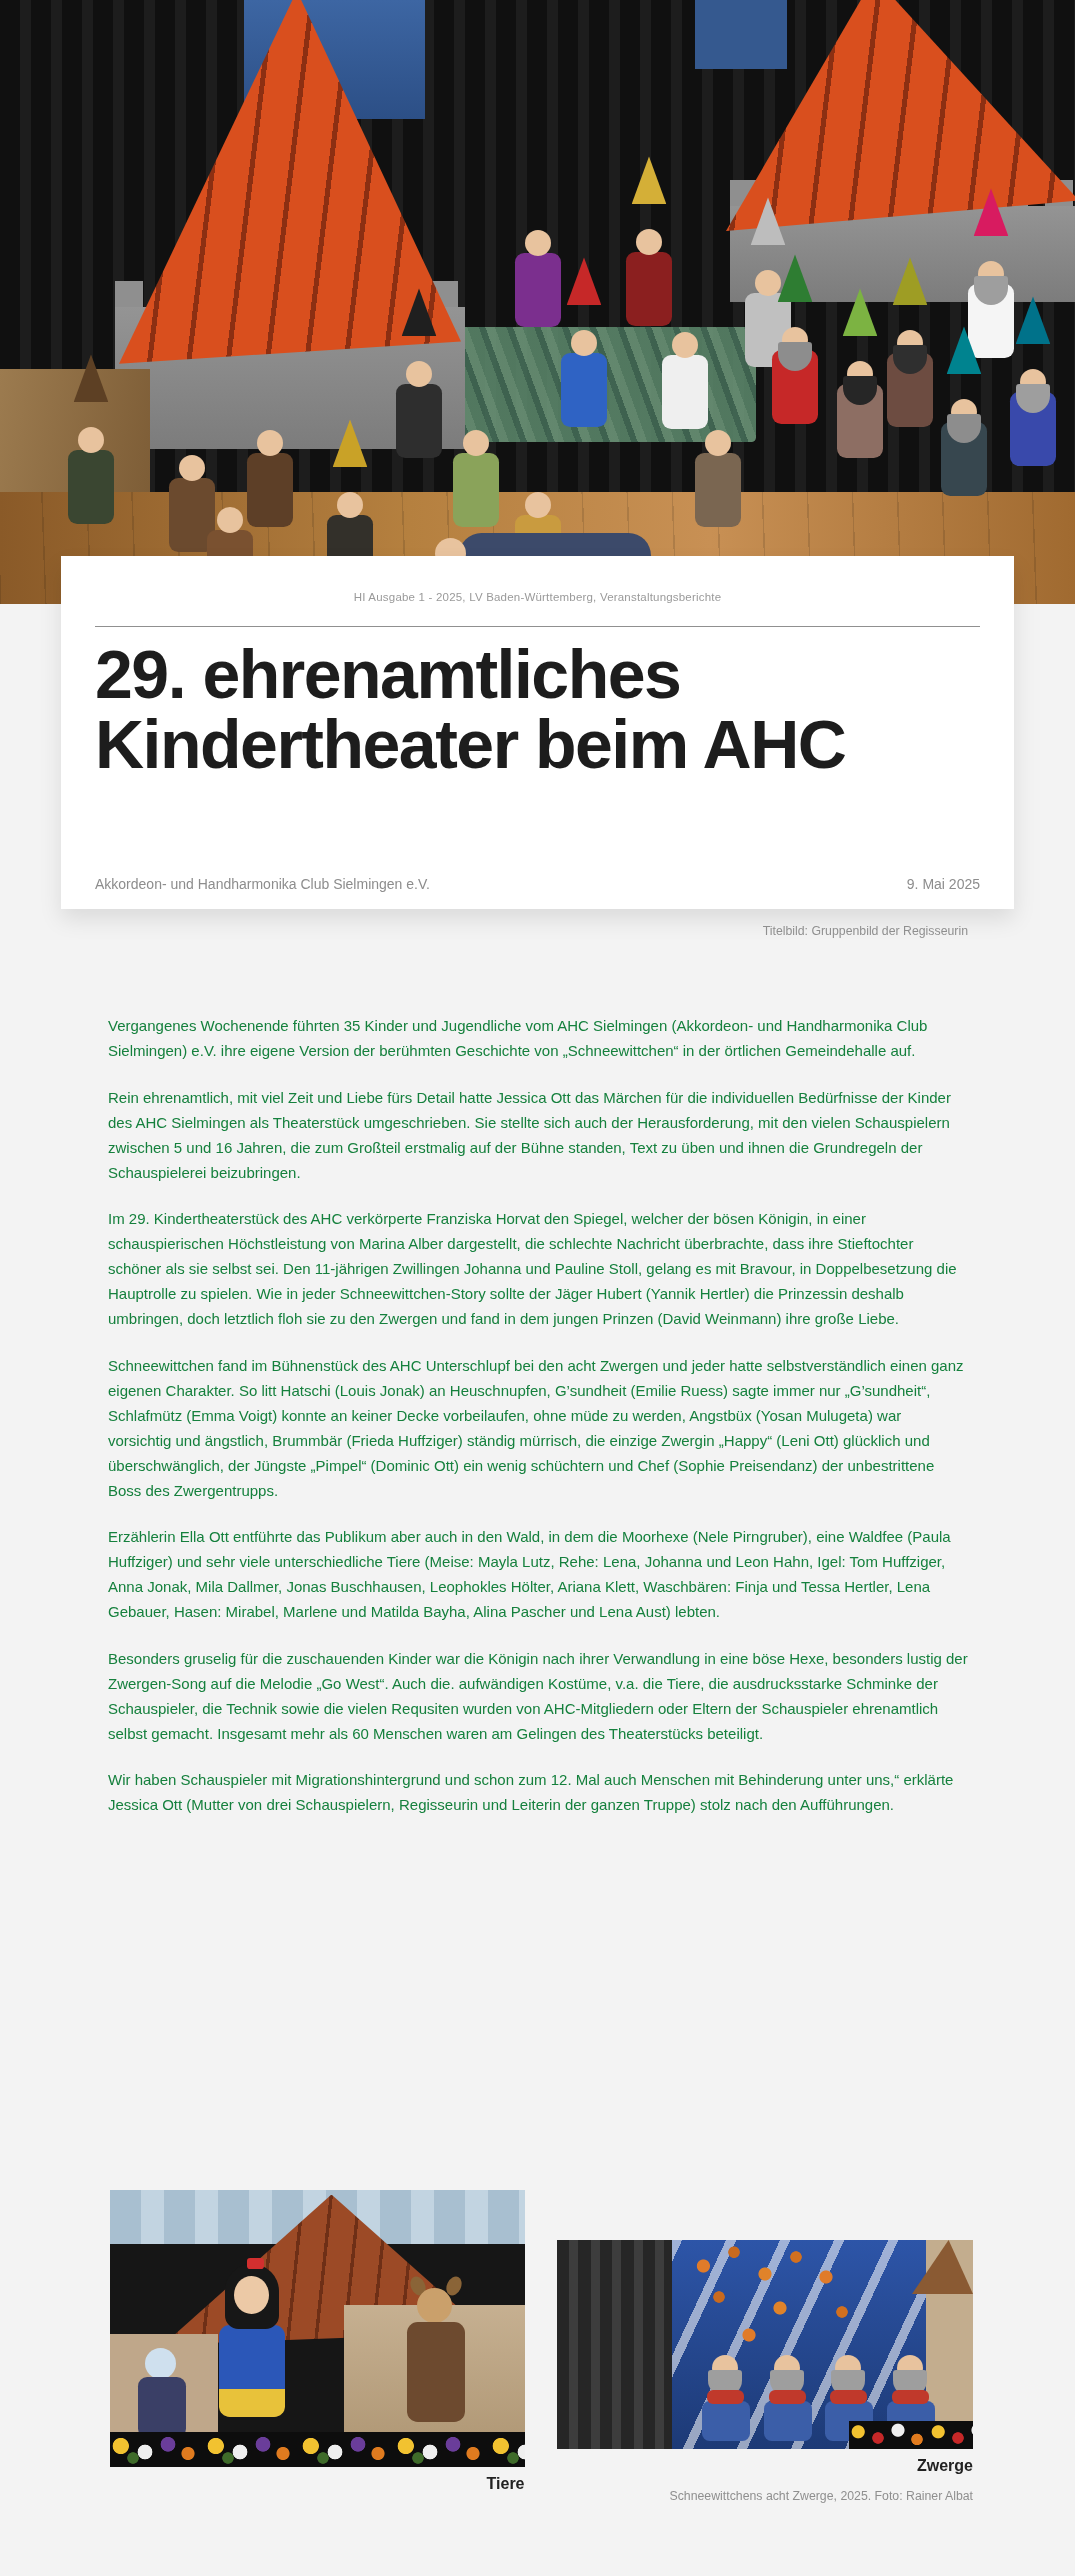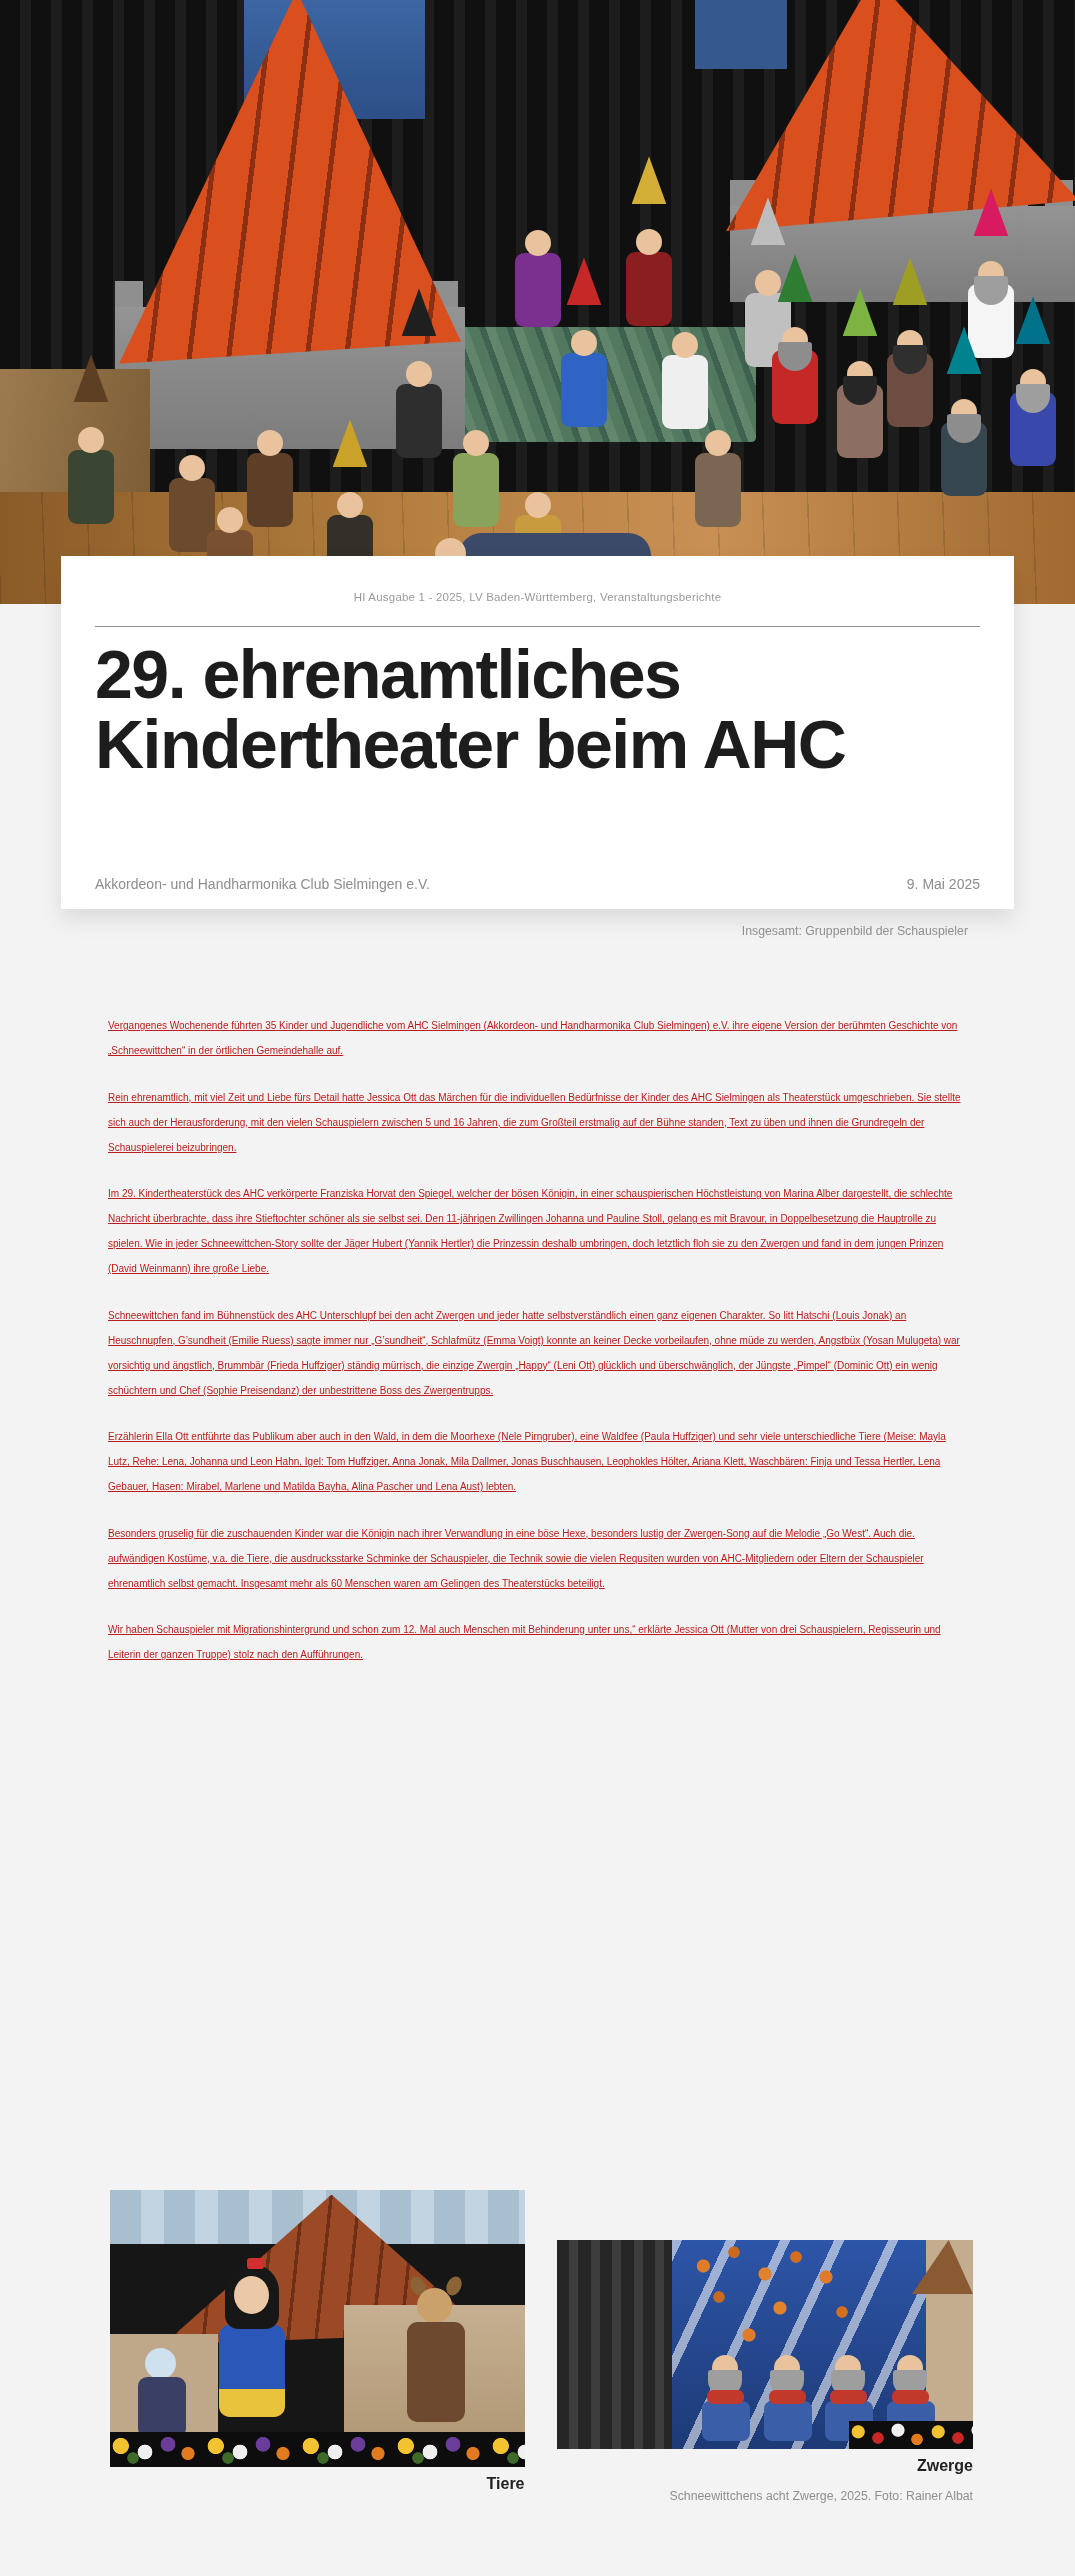--- a/index.html
+++ b/index.html
@@ -50,21 +50,21 @@
   .rule{border:none;border-top:0.8px solid #909090;margin:23px 0 0 0;}
   h1.title{margin:12.3px 0 0 0;font-size:68px;line-height:70px;font-weight:700;
     letter-spacing:-1.5px;color:#1d1d1d;}
   .byline{position:absolute;left:34px;right:34px;bottom:17px;display:flex;
     justify-content:space-between;font-size:14px;color:#8d8d8d;}
   
   .hero-caption{position:absolute;left:108px;top:919px;width:860px;text-align:right;
     font-size:12.3px;line-height:24.6px;color:#8f8f8f;}
   
   .article{position:absolute;left:108px;top:1013px;width:860px;}
-  .article p{margin:0 0 21.5px 0;font-size:10px;line-height:25px;color:#b91c1c;text-decoration:underline;}
+  .article p{margin:0 0 21.5px 0;font-size:15px;line-height:25px;color:#15803d;}
   
   .figures{position:absolute;left:108px;top:2190px;width:865px;height:384px;}
   .fig{position:absolute;}
   .fig-tiere{left:1.5px;top:0;width:415px;}
   .fig-zwerge{left:449px;top:50px;width:416px;}
   .fig-img{position:relative;overflow:hidden;width:100%;}
   .fig-img *{position:absolute;}
   .fig-label{margin-top:7.7px;text-align:right;font-size:16px;font-weight:700;color:#222222;}
   .fig-caption{margin-top:9.2px;text-align:right;font-size:12.3px;line-height:24px;color:#8f8f8f;}
   
@@ -257,21 +257,21 @@
   <div class="meta">HI Ausgabe 1 - 2025, LV Baden-Württemberg, Veranstaltungsberichte</div>
   <hr class="rule">
   <h1 class="title">29. ehrenamtliches Kindertheater beim AHC</h1>
   <div class="byline">
     <span>Akkordeon- und Handharmonika Club Sielmingen e.V.</span>
     <span>9. Mai 2025</span>
   </div>
 </div>
 
 <div class="hero-caption">
-  <div>Insgesamt: Gruppenbild der Schauspieler</div>
+  <div>Titelbild: Gruppenbild der Regisseurin</div>
 </div>
 
 <div class="article">
     <p>Vergangenes Wochenende führten 35 Kinder und Jugendliche vom AHC Sielmingen (Akkordeon- und Handharmonika Club Sielmingen) e.V. ihre eigene Version der berühmten Geschichte von „Schneewittchen“ in der örtlichen Gemeindehalle auf.</p>
     <p>Rein ehrenamtlich, mit viel Zeit und Liebe fürs Detail hatte Jessica Ott das Märchen für die individuellen Bedürfnisse der Kinder des AHC Sielmingen als Theaterstück umgeschrieben. Sie stellte sich auch der Herausforderung, mit den vielen Schauspielern zwischen 5 und 16 Jahren, die zum Großteil erstmalig auf der Bühne standen, Text zu üben und ihnen die Grundregeln der Schauspielerei beizubringen.</p>
     <p>Im 29. Kindertheaterstück des AHC verkörperte Franziska Horvat den Spiegel, welcher der bösen Königin, in einer schauspierischen Höchstleistung von Marina Alber dargestellt, die schlechte Nachricht überbrachte, dass ihre Stieftochter schöner als sie selbst sei. Den 11-jährigen Zwillingen Johanna und Pauline Stoll, gelang es mit Bravour, in Doppelbesetzung die Hauptrolle zu spielen. Wie in jeder Schneewittchen-Story sollte der Jäger Hubert (Yannik Hertler) die Prinzessin deshalb umbringen, doch letztlich floh sie zu den Zwergen und fand in dem jungen Prinzen (David Weinmann) ihre große Liebe.</p>
     <p>Schneewittchen fand im Bühnenstück des AHC Unterschlupf bei den acht Zwergen und jeder hatte selbstverständlich einen ganz eigenen Charakter. So litt Hatschi (Louis Jonak) an Heuschnupfen, G’sundheit (Emilie Ruess) sagte immer nur „G’sundheit“, Schlafmütz (Emma Voigt) konnte an keiner Decke vorbeilaufen, ohne müde zu werden, Angstbüx (Yosan Mulugeta) war vorsichtig und ängstlich, Brummbär (Frieda Huffziger) ständig mürrisch, die einzige Zwergin „Happy“ (Leni Ott) glücklich und überschwänglich, der Jüngste „Pimpel“ (Dominic Ott) ein wenig schüchtern und Chef (Sophie Preisendanz) der unbestrittene Boss des Zwergentrupps.</p>
     <p>Erzählerin Ella Ott entführte das Publikum aber auch in den Wald, in dem die Moorhexe (Nele Pirngruber), eine Waldfee (Paula Huffziger) und sehr viele unterschiedliche Tiere (Meise: Mayla Lutz, Rehe: Lena, Johanna und Leon Hahn, Igel: Tom Huffziger, Anna Jonak, Mila Dallmer, Jonas Buschhausen, Leophokles Hölter, Ariana Klett, Waschbären: Finja und Tessa Hertler, Lena Gebauer, Hasen: Mirabel, Marlene und Matilda Bayha, Alina Pascher und Lena Aust) lebten.</p>
     <p>Besonders gruselig für die zuschauenden Kinder war die Königin nach ihrer Verwandlung in eine böse Hexe, besonders lustig der Zwergen-Song auf die Melodie „Go West“. Auch die. aufwändigen Kostüme, v.a. die Tiere, die ausdrucksstarke Schminke der Schauspieler, die Technik sowie die vielen Requsiten wurden von AHC-Mitgliedern oder Eltern der Schauspieler ehrenamtlich selbst gemacht. Insgesamt mehr als 60 Menschen waren am Gelingen des Theaterstücks beteiligt.</p>
     <p>Wir haben Schauspieler mit Migrationshintergrund und schon zum 12. Mal auch Menschen mit Behinderung unter uns,“ erklärte Jessica Ott (Mutter von drei Schauspielern, Regisseurin und Leiterin der ganzen Truppe) stolz nach den Aufführungen.</p>

